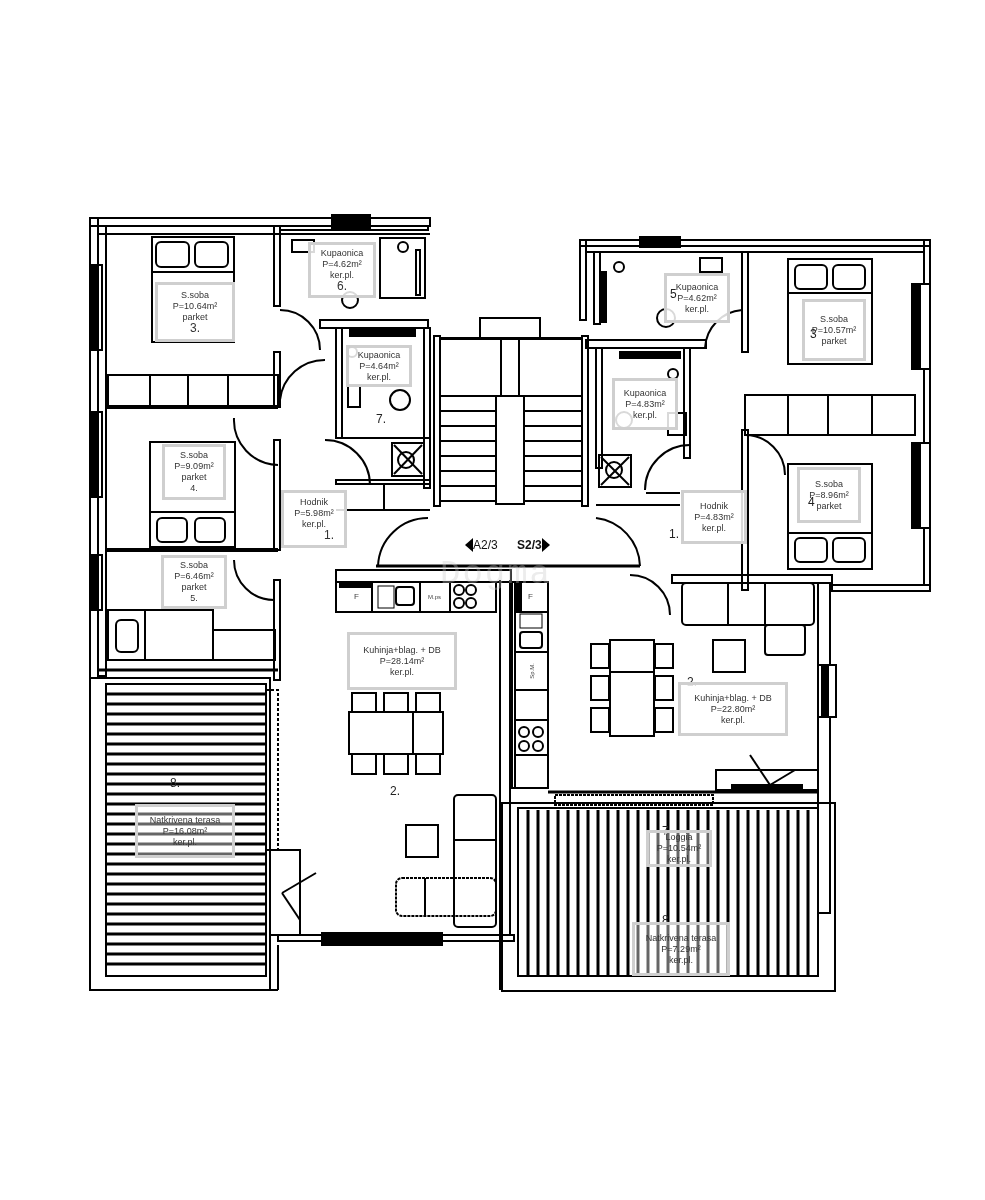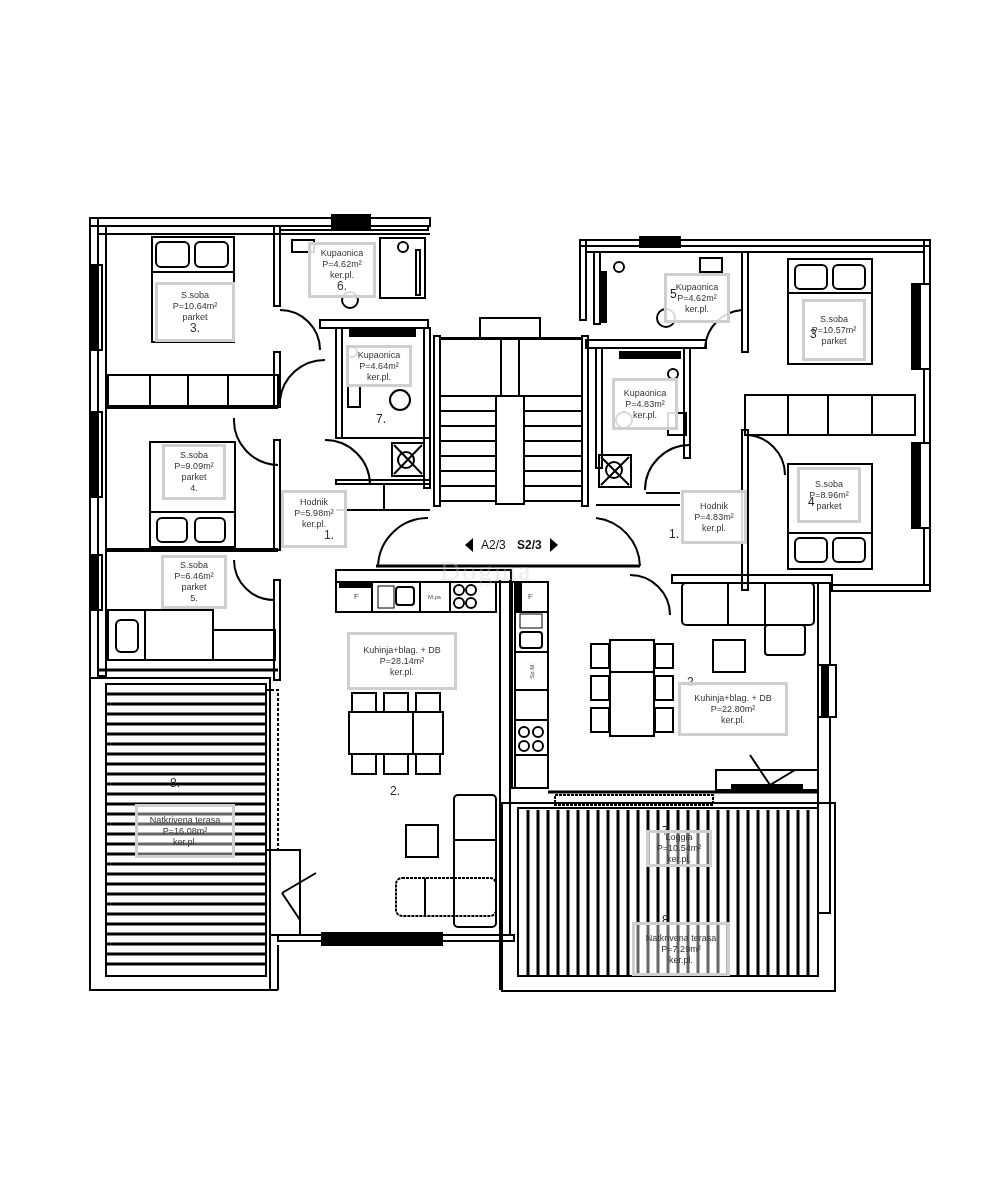--- a/index.html
+++ b/index.html
@@ -1,25 +1,25 @@
 <!DOCTYPE html>
 <html><head>
 <meta charset="utf-8">
 <style>
   html, body { margin:0; padding:0; background:#ffffff; }
   body { width:985px; height:1200px; position:relative; overflow:hidden; font-family:"Liberation Sans", sans-serif; }
   #plan { position:absolute; left:0; top:0; }
   .lbl { position:absolute; border:3px solid #cfcfcf; background:rgba(255,255,255,0.85); color:#333; font-size:9px; line-height:11px; text-align:center; display:flex; flex-direction:column; justify-content:center; box-sizing:border-box; font-family:"Liberation Sans", sans-serif; }
   .lbl span { display:block; }
   .num { position:absolute; font-size:12px; color:#222; font-family:"Liberation Sans", sans-serif; }
-  .unit-tag { position:absolute; font-size:12px; color:#111; font-family:"Liberation Sans", sans-serif; display:flex; align-items:center; gap:8px; }
+  .unit-tag { position:absolute; font-size:12px; color:#111; font-family:"Liberation Sans", sans-serif; display:flex; align-items:center; gap:0; }
   .tri-l { width:0; height:0; border-top:7px solid transparent; border-bottom:7px solid transparent; border-right:8px solid #000; }
   .tri-r { width:0; height:0; border-top:7px solid transparent; border-bottom:7px solid transparent; border-left:8px solid #000; }
   .app { position:absolute; font-size:6px; color:#444; font-family:"Liberation Sans", sans-serif; }
-  .watermark { position:absolute; left:440px; top:555px; font-size:28px; color:rgba(200,200,200,0.35); font-family:Liberation Serif, serif; letter-spacing:2px; pointer-events:none; }
+  .watermark { position:absolute; left:440px; top:555px; font-size:34px; color:rgba(200,200,200,0.35); font-family:Liberation Mono, monospace; letter-spacing:2px; pointer-events:none; }
 </style>
 </head>
 <body>
 
 <svg id="plan" width="985" height="1200" viewBox="0 0 985 1200" xmlns="http://www.w3.org/2000/svg">
   <g fill="none" stroke="#000" stroke-width="2">
 
     <g>
       <rect x="90" y="218" width="340" height="8" fill="#fff"></rect>
       <rect x="90" y="218" width="8" height="460"></rect>

